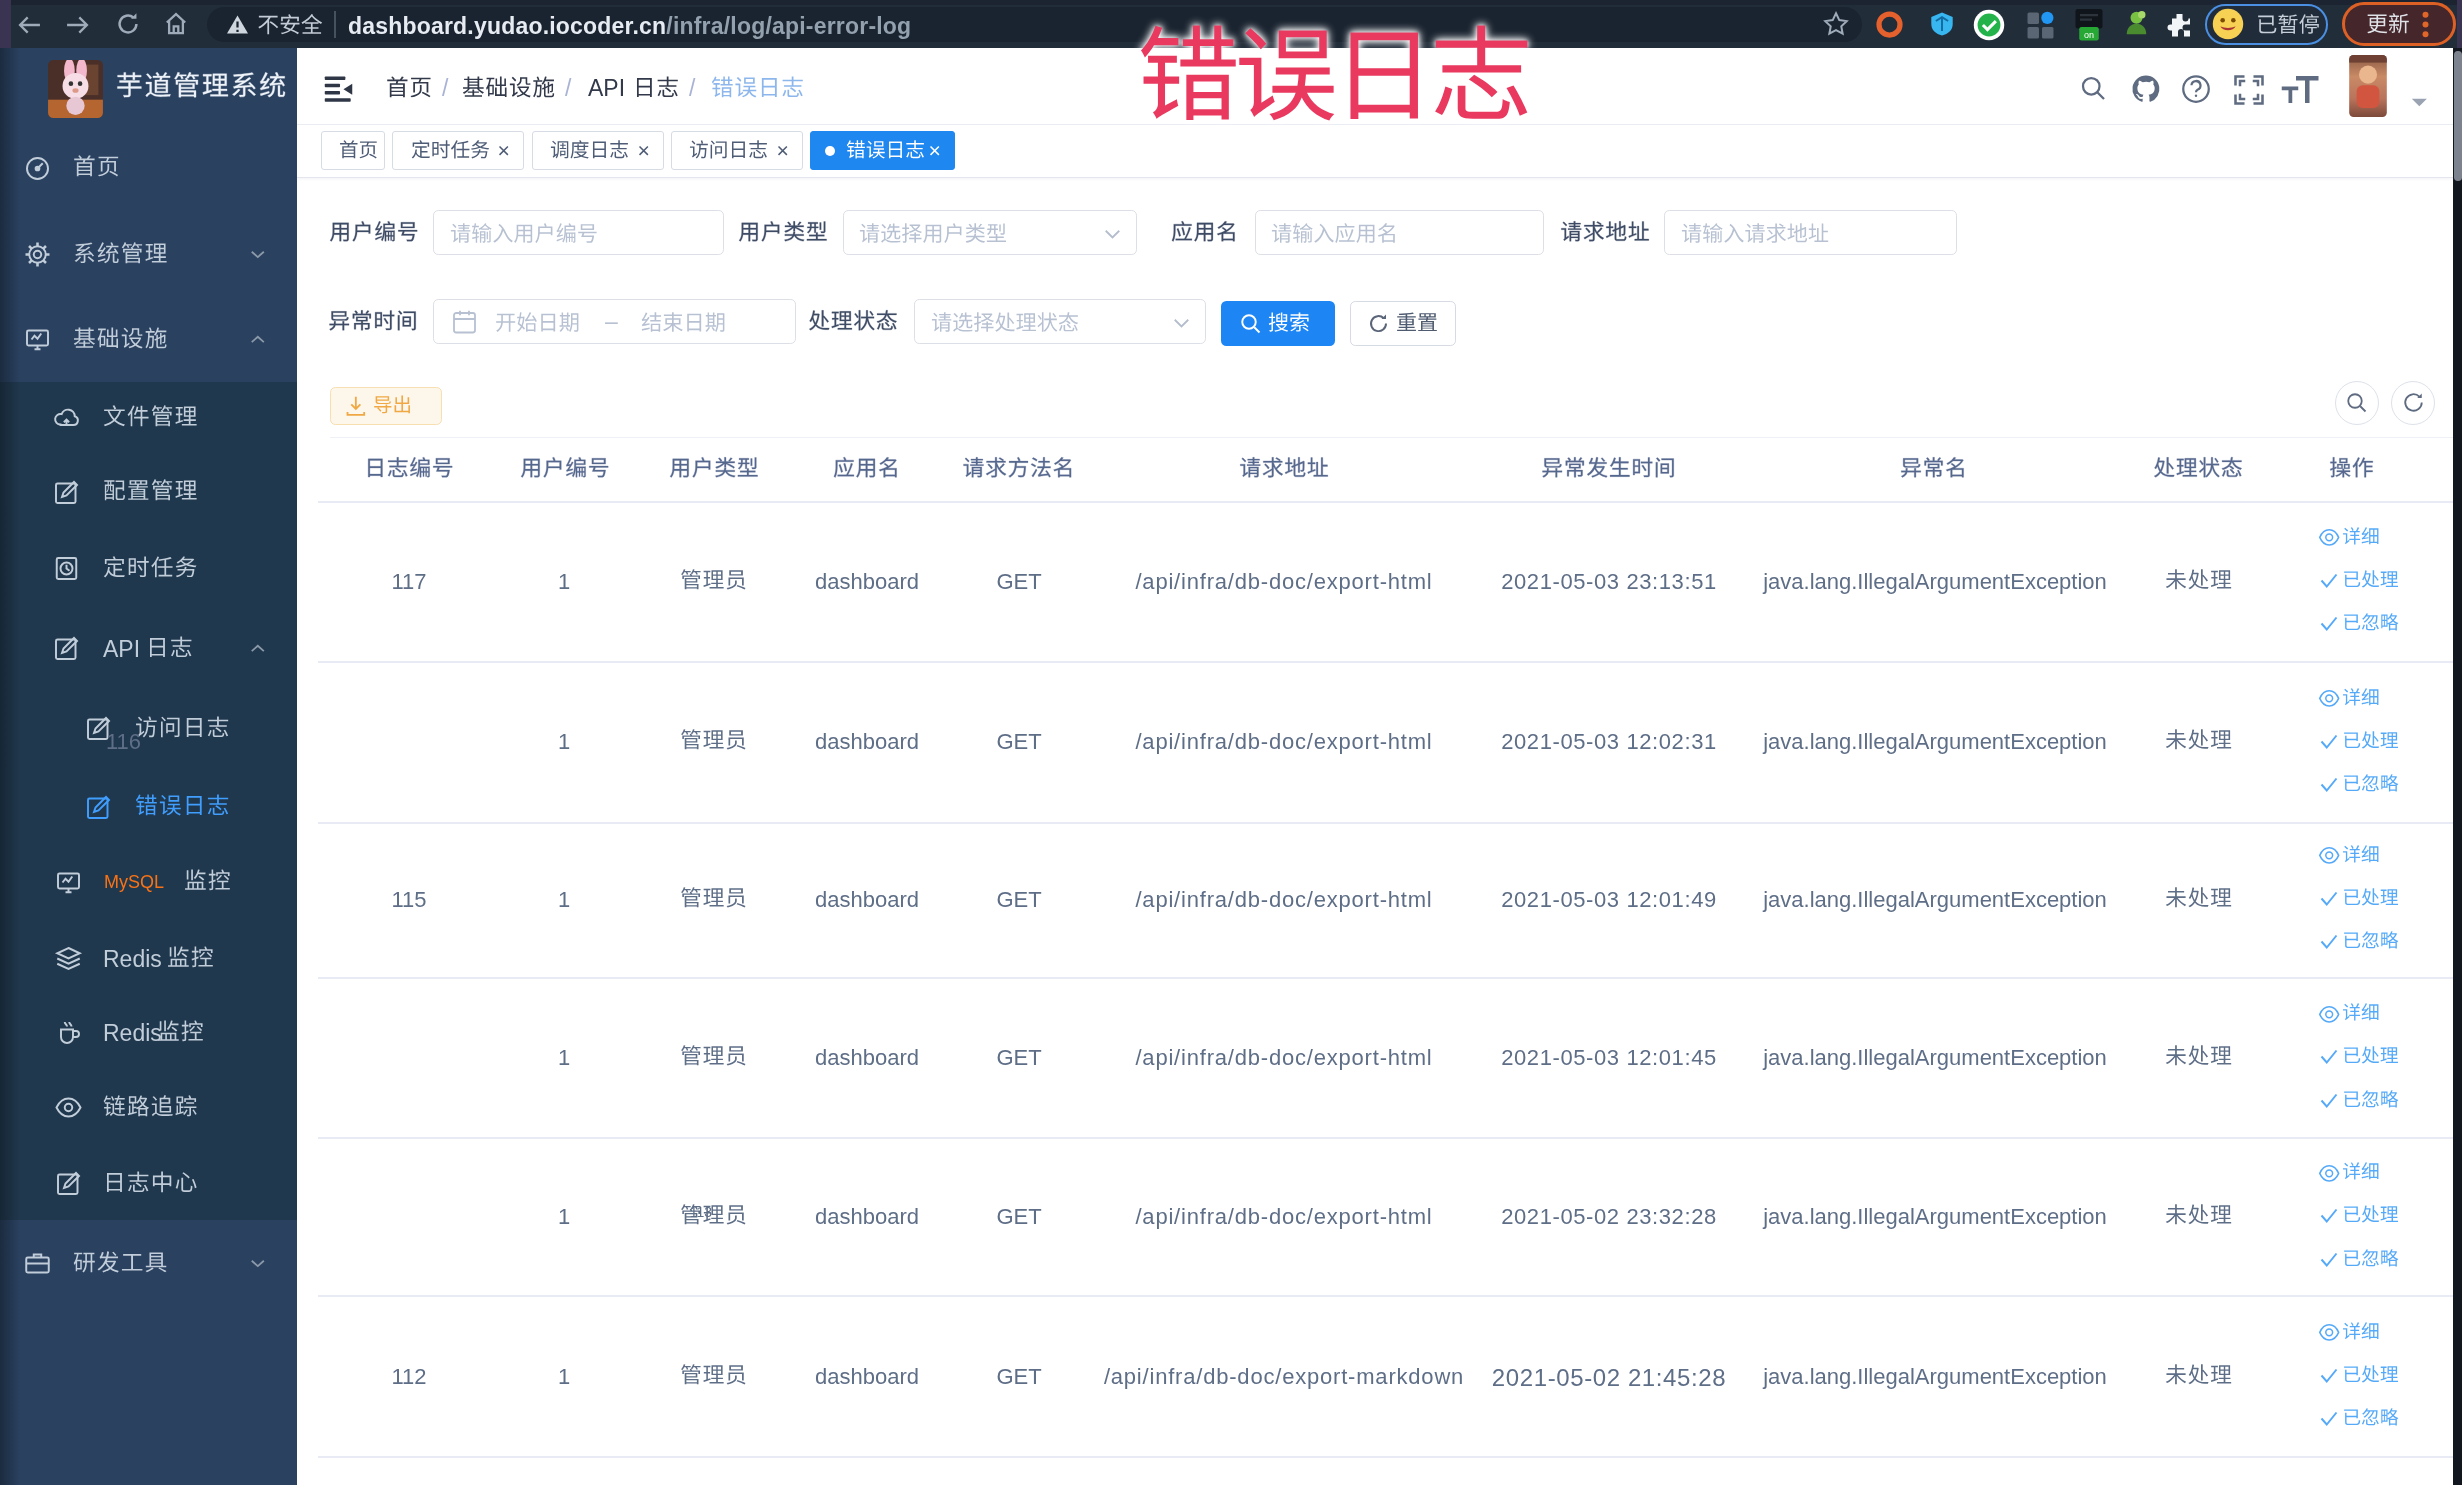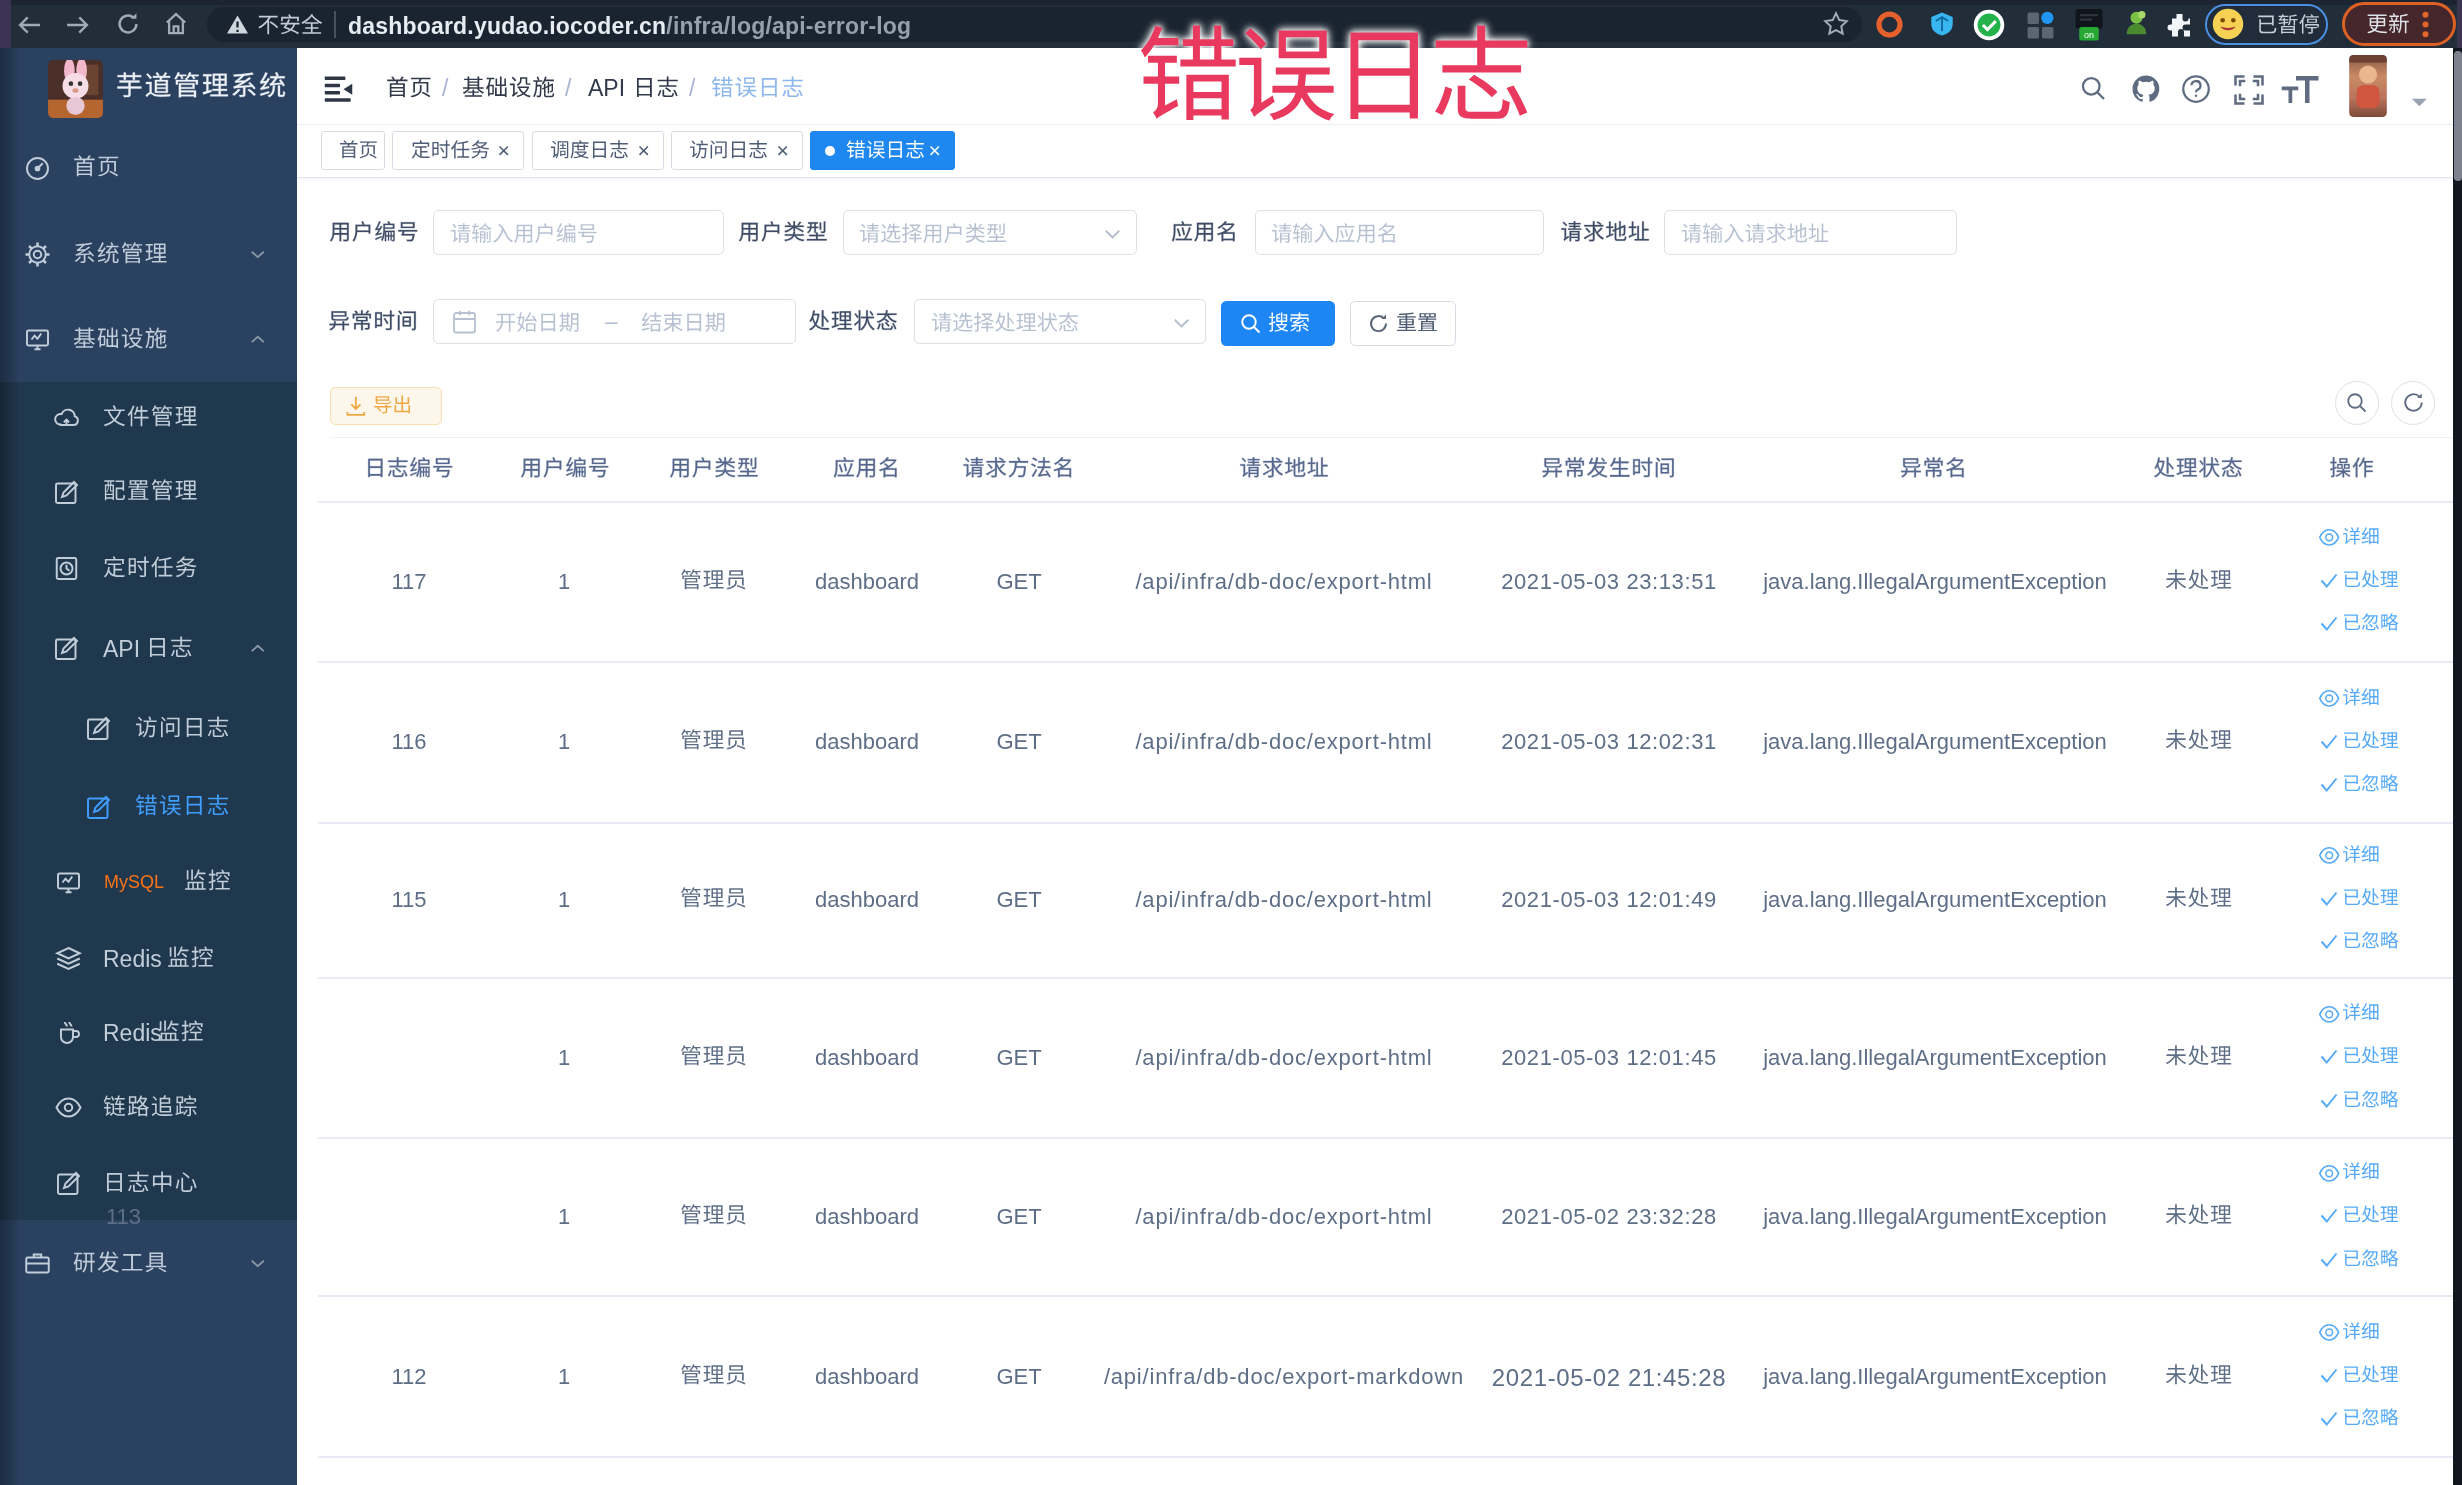--- a/index.html
+++ b/index.html
@@ -829,21 +829,21 @@
       <path d="M2 10l7 8L22 2" stroke="#54a9f8" stroke-width="2.6" fill="none"></path>
     </svg>
     <svg class="ck" width="57" height="21" viewBox="0 0 75 28" style="position:absolute;left:2045px;top:565px">
       <g fill="#54a9f8">
         <use href="#u5df2" transform="matrix(0.0250,0,0,-0.0250,0.0,21.4)"></use>
         <use href="#u5ffd" transform="matrix(0.0250,0,0,-0.0250,25.0,21.4)"></use>
         <use href="#u7565" transform="matrix(0.0250,0,0,-0.0250,50.0,21.4)"></use>
       </g>
     </svg>
     <div class="abs" style="left:21px;top:613px;width:2144px;height:1.5px;background:#e8ebf3"></div>
-    <div class="abs" style="left:-191px;top:681px;width:606px;text-align:center;font-size:22px;color:#5e6e87;letter-spacing:0px">116</div>
+    <div class="abs" style="left:-191px;top:681px;width:606px;text-align:left;font-size:22px;color:#5e6e87;letter-spacing:0px">116</div>
     <div class="abs" style="left:-36px;top:681px;width:606px;text-align:center;font-size:22px;color:#5e6e87;letter-spacing:0px">1</div>
     <svg class="ck" width="67" height="24" viewBox="0 0 89 32" style="position:absolute;left:383px;top:681px">
       <g fill="#5e6e87">
         <use href="#u7ba1" transform="matrix(0.0290,0,0,-0.0290,0.0,24.8)"></use>
         <use href="#u7406" transform="matrix(0.0290,0,0,-0.0290,30.0,24.8)"></use>
         <use href="#u5458" transform="matrix(0.0290,0,0,-0.0290,60.0,24.8)"></use>
       </g>
     </svg>
     <div class="abs" style="left:267px;top:681px;width:606px;text-align:center;font-size:22px;color:#5e6e87;letter-spacing:0px">dashboard</div>
     <div class="abs" style="left:419px;top:681px;width:606px;text-align:center;font-size:22px;color:#5e6e87;letter-spacing:0px">GET</div>
@@ -990,21 +990,21 @@
       <path d="M2 10l7 8L22 2" stroke="#54a9f8" stroke-width="2.6" fill="none"></path>
     </svg>
     <svg class="ck" width="57" height="21" viewBox="0 0 75 28" style="position:absolute;left:2045px;top:1042px">
       <g fill="#54a9f8">
         <use href="#u5df2" transform="matrix(0.0250,0,0,-0.0250,0.0,21.4)"></use>
         <use href="#u5ffd" transform="matrix(0.0250,0,0,-0.0250,25.0,21.4)"></use>
         <use href="#u7565" transform="matrix(0.0250,0,0,-0.0250,50.0,21.4)"></use>
       </g>
     </svg>
     <div class="abs" style="left:21px;top:1089px;width:2144px;height:1.5px;background:#e8ebf3"></div>
-    <div class="abs" style="left:-191px;top:1156px;width:606px;text-align:left;font-size:22px;color:#5e6e87;letter-spacing:0px">113</div>
+    <div class="abs" style="left:-191px;top:1156px;width:606px;text-align:right;font-size:14px;color:#5e6e87;letter-spacing:0px">113</div>
     <div class="abs" style="left:-36px;top:1156px;width:606px;text-align:center;font-size:22px;color:#5e6e87;letter-spacing:0px">1</div>
     <svg class="ck" width="67" height="24" viewBox="0 0 89 32" style="position:absolute;left:383px;top:1156px">
       <g fill="#5e6e87">
         <use href="#u7ba1" transform="matrix(0.0290,0,0,-0.0290,0.0,24.8)"></use>
         <use href="#u7406" transform="matrix(0.0290,0,0,-0.0290,30.0,24.8)"></use>
         <use href="#u5458" transform="matrix(0.0290,0,0,-0.0290,60.0,24.8)"></use>
       </g>
     </svg>
     <div class="abs" style="left:267px;top:1156px;width:606px;text-align:center;font-size:22px;color:#5e6e87;letter-spacing:0px">dashboard</div>
     <div class="abs" style="left:419px;top:1156px;width:606px;text-align:center;font-size:22px;color:#5e6e87;letter-spacing:0px">GET</div>

